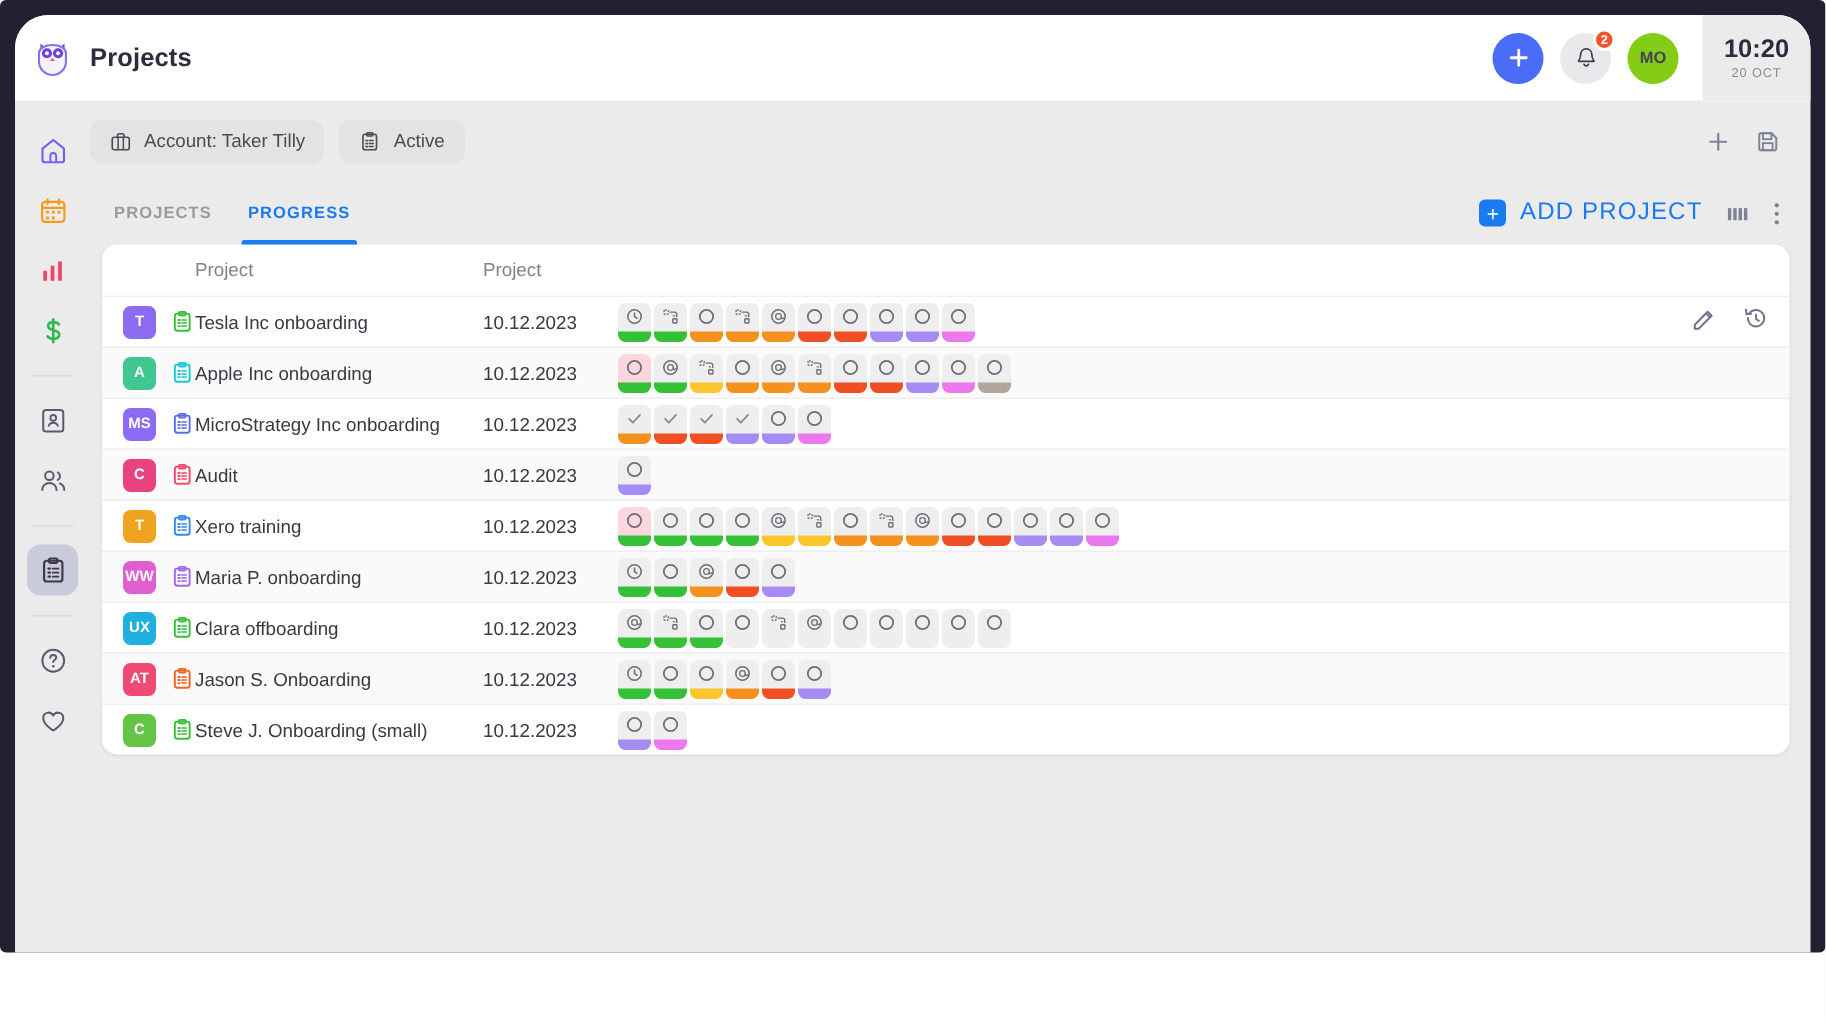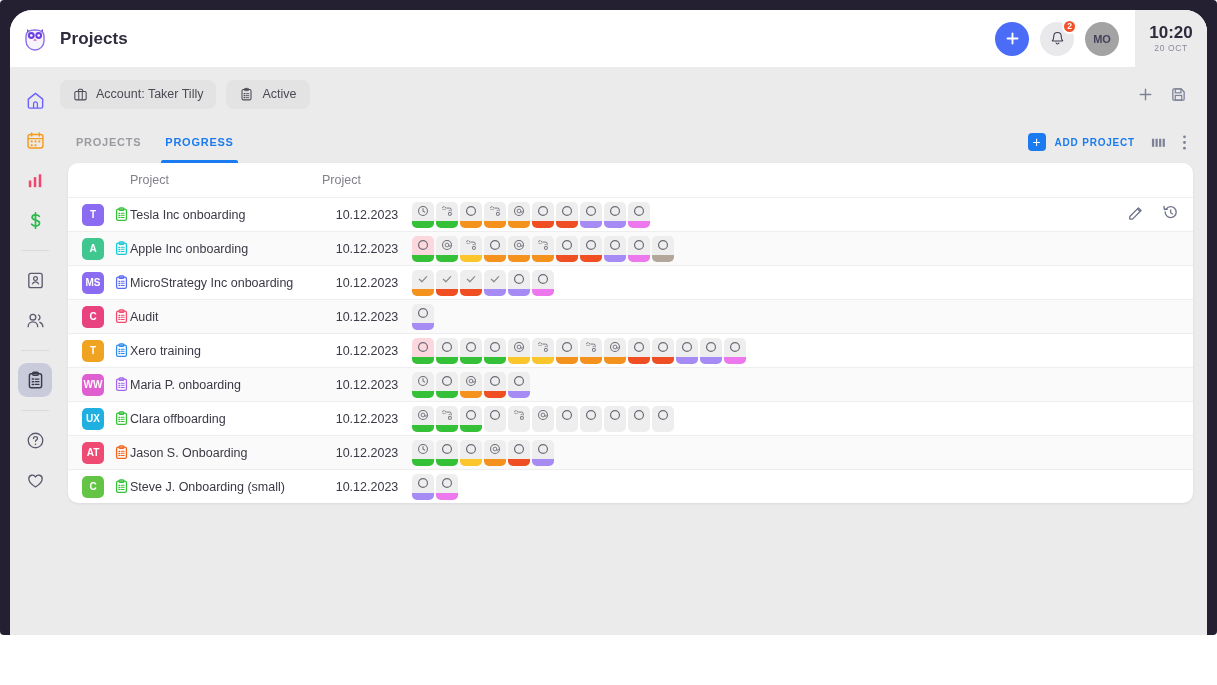--- a/index.html
+++ b/index.html
@@ -54,21 +54,21 @@
     position: relative; margin-right: 11px; cursor: pointer; border: none;
   }
   .badge {
     position: absolute; top: -3px; right: -3px;
     background: #f4522a; color: #fff; font-size: 8.5px; font-weight: bold;
     min-width: 15px; height: 15px; border-radius: 50%;
     display: flex; align-items: center; justify-content: center;
     border: 2px solid #fff;
   }
   .avatar-top {
-    width: 34px; height: 34px; border-radius: 50%; background: #a3a3a3;
+    width: 34px; height: 34px; border-radius: 50%; background: #84cc16;
     display: flex; align-items: center; justify-content: center;
     font-size: 11px; font-weight: bold; color: #45425a; margin-right: 16px;
     cursor: pointer;
   }
   .clock-box {
     background: #ebebeb; height: 57px; width: 72px;
     display: flex; flex-direction: column; align-items: center; justify-content: center;
   }
   .clock-time { font-size: 17px; font-weight: bold; color: #2f2b3d; line-height: 1.05; }
   .clock-date { font-size: 8.5px; color: #8c8a99; letter-spacing: .6px; margin-top: 2px; }
@@ -128,21 +128,21 @@
   .add-project {
     display: flex; align-items: center; gap: 9px; cursor: pointer;
     background: none; border: none; font-family: inherit;
   }
   .add-project .sq {
     width: 18px; height: 18px; border-radius: 4px; background: #1a7bf0;
     display: flex; align-items: center; justify-content: center; color: #fff;
     font-size: 14px; line-height: 1;
   }
   .add-project .lbl {
-    font-size: 10px; font-weight: bold; letter-spacing: .8px; color: #1a7bf0;
+    font-size: 16px; font-weight: normal; letter-spacing: .8px; color: #1a7bf0;
   }
 
   
   .card {
     background: #fff; border-radius: 10px; overflow: hidden;
     box-shadow: 0 1px 3px rgba(0,0,0,.07);
     margin-left: 8px;
   }
   .thead { height: 34px; display: flex; align-items: center; }
   .th { font-size: 12.5px; color: #82818c; }
@@ -160,21 +160,21 @@
   .avatar {
     width: 22px; height: 22px; border-radius: 5px;
     display: flex; align-items: center; justify-content: center;
     font-size: 10px; font-weight: bold; color: #fff; flex: 0 0 22px;
   }
   .clip-cell { width: 22px; display: flex; align-items: center; justify-content: center; }
   .name-cell {
     width: 192px; flex: 0 0 192px; font-size: 12.5px; color: #3a3945;
     white-space: nowrap; overflow: hidden; text-overflow: ellipsis; padding-right: 6px;
   }
-  .date-cell { width: 90px; flex: 0 0 90px; font-size: 12.5px; color: #3a3945; text-align: center; }
+  .date-cell { width: 90px; flex: 0 0 90px; font-size: 12.5px; color: #3a3945; }
   .prog-cell { flex: 1; display: flex; gap: 2px; align-items: flex-start; height: 34px; padding-top: 4px; }
 
   .chip {
     width: 22px; height: 26px; border-radius: 5px; background: #eeeeee;
     display: flex; flex-direction: column; align-items: center;
     cursor: pointer; overflow: hidden; flex: 0 0 22px;
   }
   .chip.hl { background: #fcd7de; }
   .chip-ic { height: 19px; display: flex; align-items: center; justify-content: center; }
   .chip-bar { width: 100%; height: 7px; margin-top: auto; }

